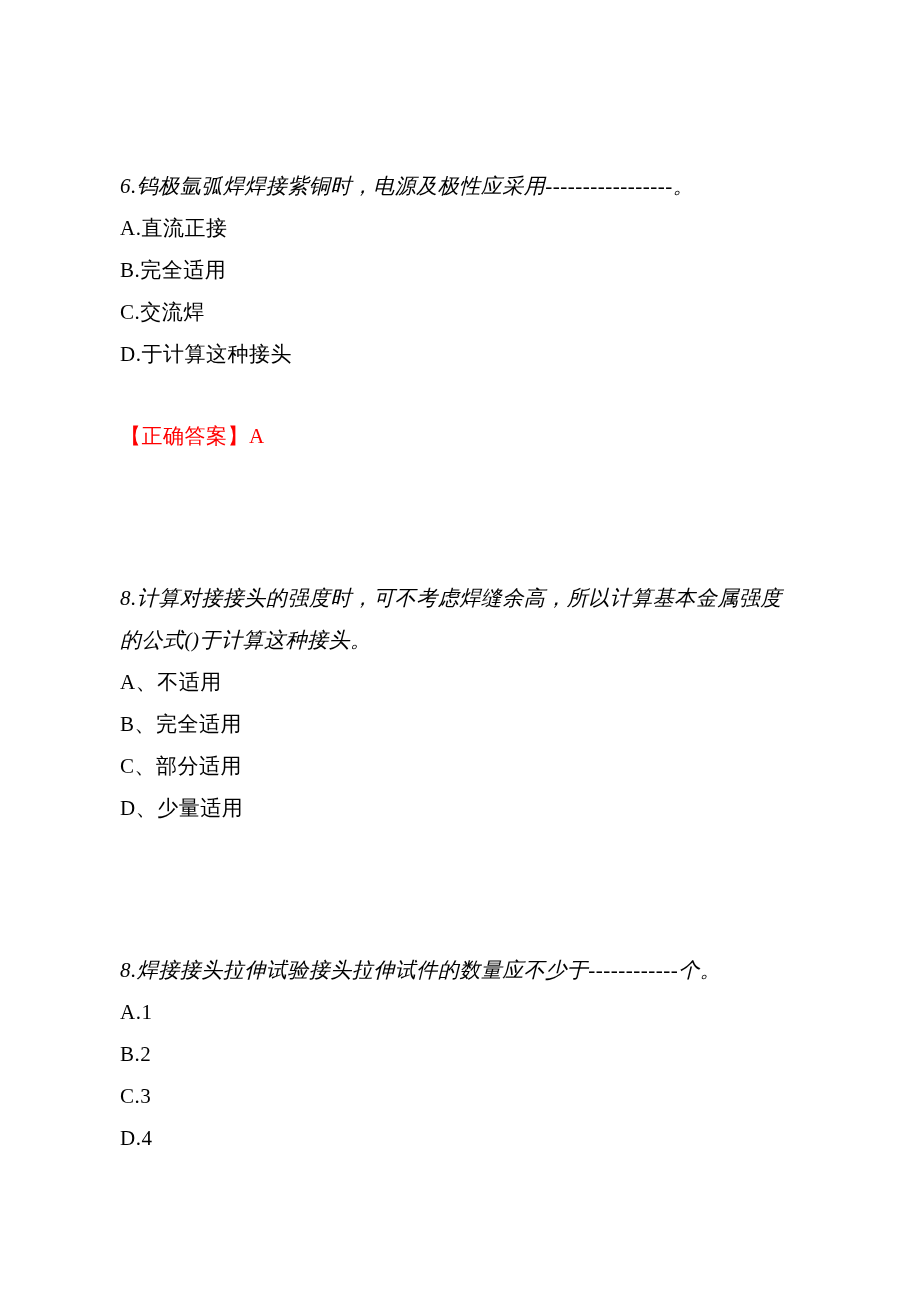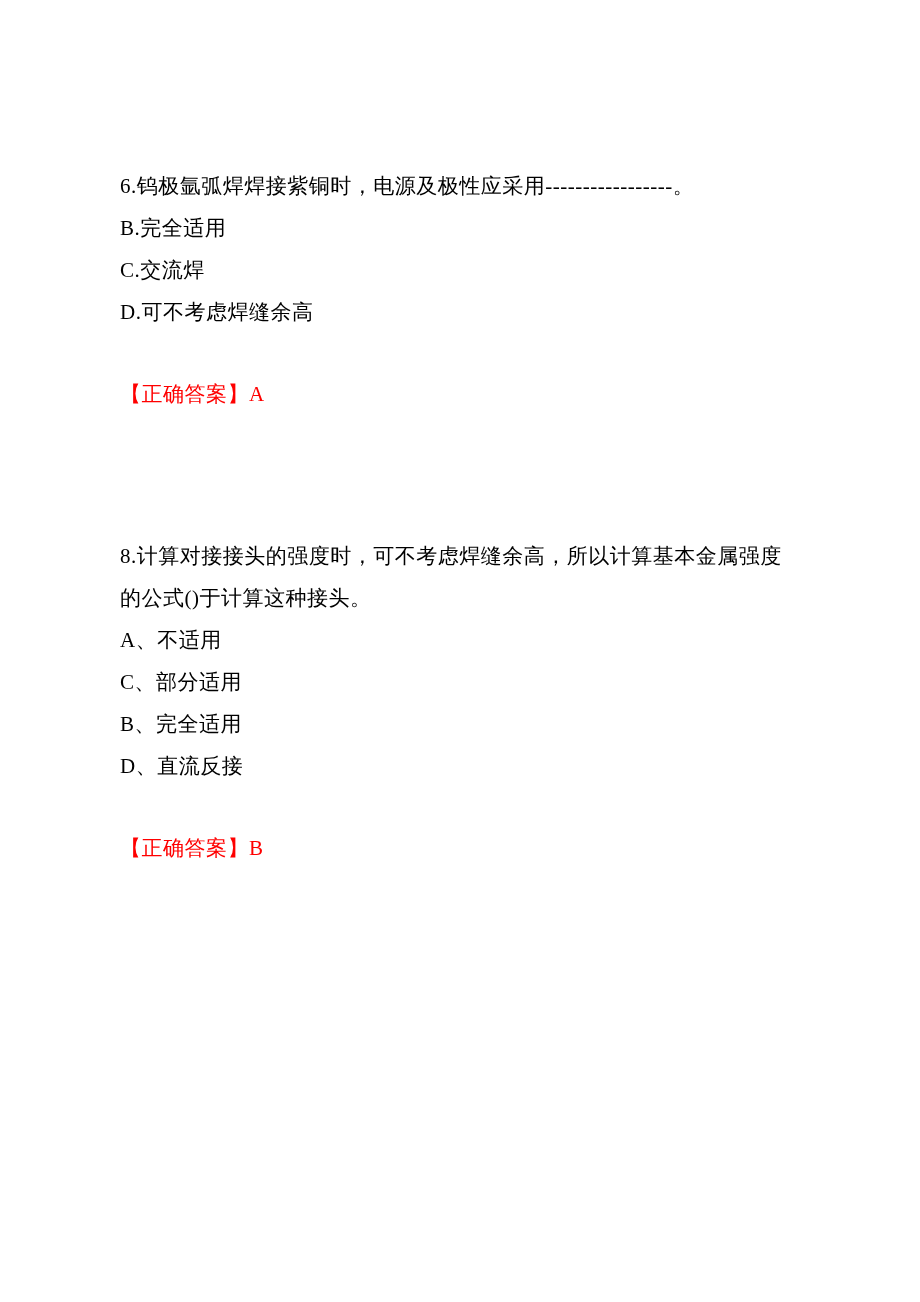--- a/index.html
+++ b/index.html
@@ -17,20 +17,21 @@
     line-height: 2.0;
     padding: 165px 120px 0 120px;
     box-sizing: border-box;
     letter-spacing: 0.5px;
   }
   .question-block {
     margin-bottom: 120px;
   }
   .question-text {
     margin-bottom: 0;
+    font-style: italic;
   }
   .option {
     display: block;
   }
   .answer-line {
     margin-top: 40px;
   }
   .answer-label {
     color: #ff0000;
   }
@@ -38,33 +39,38 @@
     color: #ff0000;
   }
 </style>
 </head>
 <body>
 
 <div class="page">
 
   <div class="question-block">
     <div class="question-text">6.钨极氩弧焊焊接紫铜时，电源及极性应采用-----------------。</div>
+    <div class="option">A.直流正接</div>
     <div class="option">B.完全适用</div>
     <div class="option">C.交流焊</div>
-    <div class="option">D.可不考虑焊缝余高</div>
+    <div class="option">D.于计算这种接头</div>
     <div class="answer-line">
       <span class="answer-label">【正确答案】</span><span class="answer-value">A</span>
     </div>
   </div>
 
   <div class="question-block">
     <div class="question-text">8.计算对接接头的强度时，可不考虑焊缝余高，所以计算基本金属强度的公式()于计算这种接头。</div>
     <div class="option">A、不适用</div>
+    <div class="option">B、完全适用</div>
     <div class="option">C、部分适用</div>
-    <div class="option">B、完全适用</div>
-    <div class="option">D、直流反接</div>
-    <div class="answer-line">
-      <span class="answer-label">【正确答案】</span><span class="answer-value">B</span>
-    </div>
+    <div class="option">D、少量适用</div>
   </div>
 
+  <div class="question-block">
+    <div class="question-text">8.焊接接头拉伸试验接头拉伸试件的数量应不少于------------个。</div>
+    <div class="option">A.1</div>
+    <div class="option">B.2</div>
+    <div class="option">C.3</div>
+    <div class="option">D.4</div>
+  </div>
 
 </div>
 
 </body></html>

